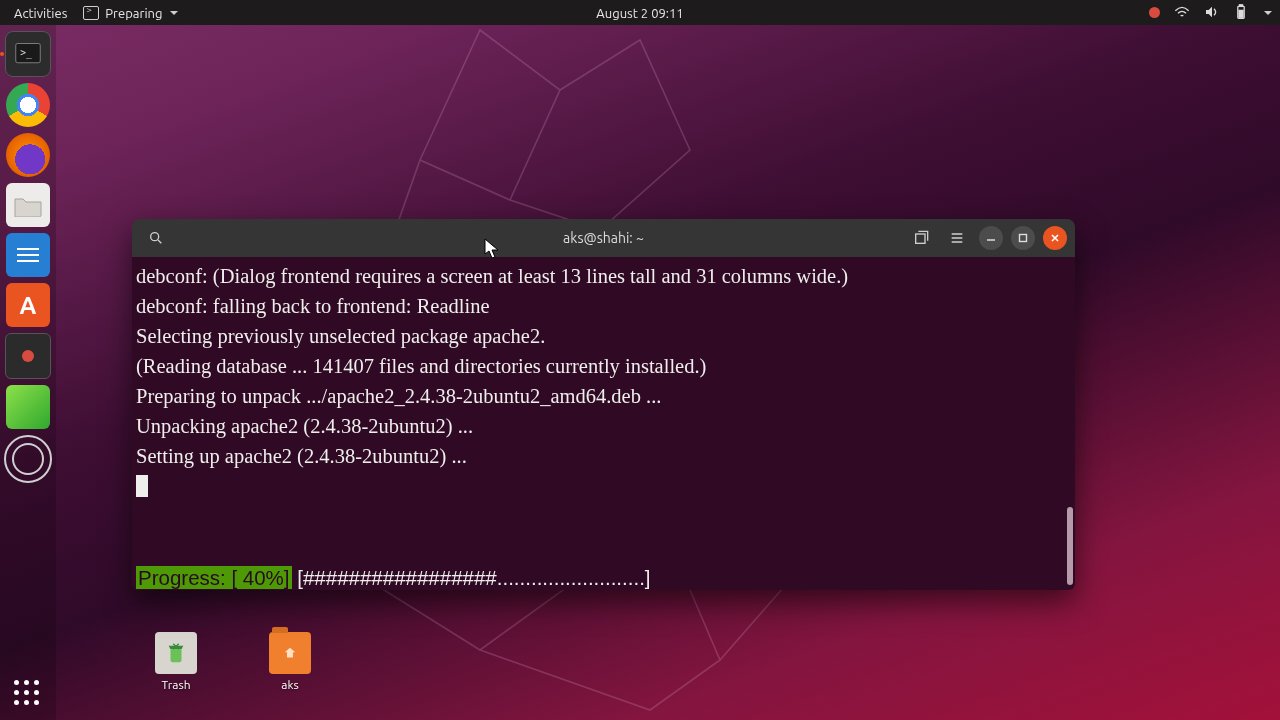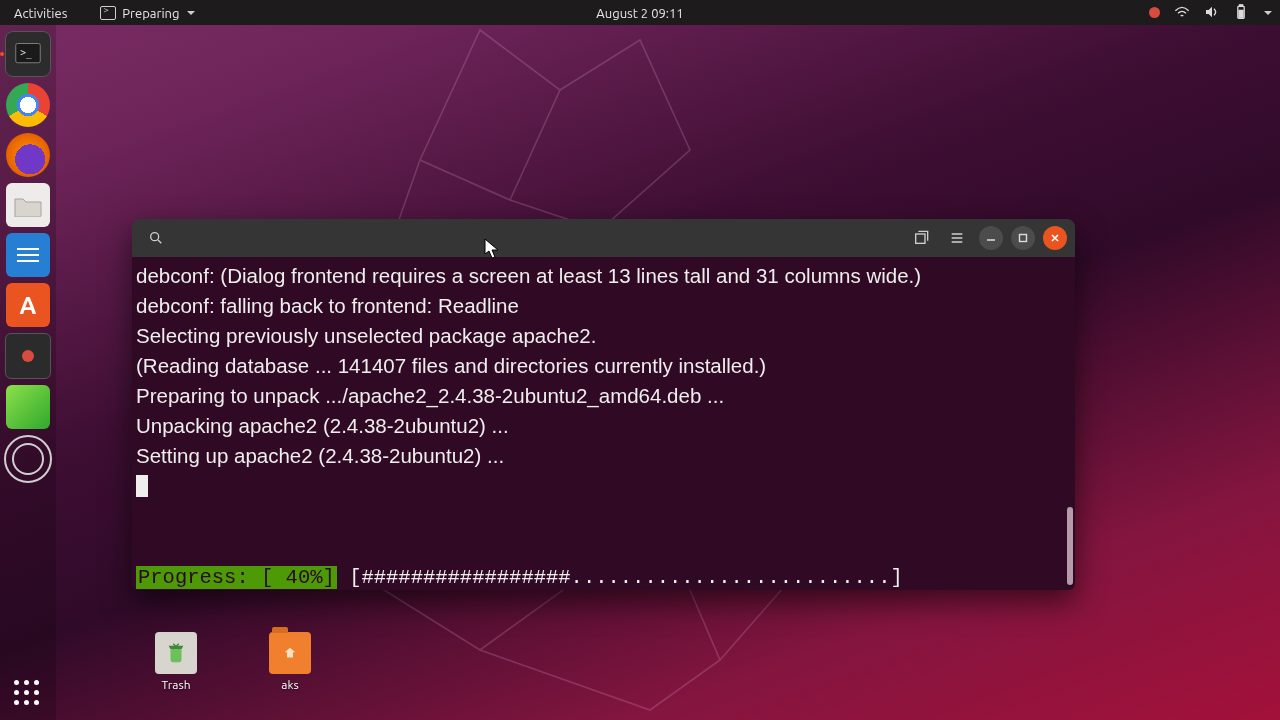--- a/index.html
+++ b/index.html
@@ -6,21 +6,21 @@
   
   .desktop{position:absolute;inset:0;
     background:
       radial-gradient(ellipse 700px 550px at 50% 0%, rgba(90,10,100,0.0) 0%, rgba(0,0,0,0) 60%),
       linear-gradient(160deg,#7a2d65 0%,#6e2459 15%,#3e0e33 40%,#300a29 55%,#83153f 80%,#a3113a 100%);
   }
   
   .desktop svg.bgwire{position:absolute;left:300px;top:0;width:800px;height:720px;opacity:0.35;pointer-events:none}
   
   .topbar{position:absolute;left:0;right:0;top:0;height:25px;background:#1e1b1c;color:#e7e7e7;font-size:13px;display:flex;align-items:center;padding:0 8px;z-index:10}
-  .topbar .left{display:flex;align-items:flex-start;gap:21px}
+  .topbar .left{display:flex;align-items:flex-start;gap:4px}
   .topbar .center{position:absolute;left:0;right:0;text-align:center;pointer-events:none}
   .topbar .right{margin-left:auto;display:flex;align-items:center;gap:14px}
   .tb-item{padding:0 6px;height:25px;display:flex;align-items:center;gap:6px}
   .tri-down{display:inline-block;border-left:4px solid transparent;border-right:4px solid transparent;border-top:4px solid #cfcfcf;margin-left:2px}
   .term-icon{width:14px;height:12px;border:1px solid #cfcfcf;border-radius:2px;display:inline-block;position:relative}
   .term-icon::after{content:">";position:absolute;left:2px;top:-3px;font-size:10px;color:#cfcfcf}
   .rec-dot{width:11px;height:11px;border-radius:50%;background:#d84b3f;display:inline-block}
   
   .launcher{position:absolute;left:0;top:25px;bottom:0;width:56px;background:rgba(0,0,0,0.18);display:flex;flex-direction:column;align-items:center;padding-top:6px;gap:6px;z-index:8}
   .licon{width:44px;height:44px;border-radius:8px;display:flex;align-items:center;justify-content:center;cursor:pointer;position:relative}
@@ -53,23 +53,23 @@
   .termwin{position:absolute;left:132px;top:219px;width:943px;height:371px;border-radius:8px 8px 6px 6px;overflow:hidden;box-shadow:0 12px 30px rgba(0,0,0,0.55);z-index:9}
   .tbar{height:38px;background:#353535;display:flex;align-items:center;color:#dcdcdc;font-size:14px;position:relative}
   .tbar .title{position:absolute;left:0;right:0;text-align:center;pointer-events:none}
   .tbar .icobtn{width:28px;height:28px;display:flex;align-items:center;justify-content:center;border-radius:4px;cursor:pointer}
   .tbar .search{margin-left:10px}
   .tbar .rgroup{margin-left:auto;display:flex;align-items:center;gap:8px;margin-right:8px}
   .winbtn{width:24px;height:24px;border-radius:50%;background:#4c4c4c;display:flex;align-items:center;justify-content:center;cursor:pointer}
   .winbtn.close{background:#e95420}
   .winbtn svg{width:10px;height:10px}
   .termbody{background:#300a24;height:calc(100% - 38px);padding:4px 8px 4px 4px;position:relative}
-  .termtext{font-family:Liberation Sans, sans-serif;font-size:20.5px;line-height:30px;color:#eeeeec;white-space:pre-wrap;word-break:break-all}
+  .termtext{font-family:Liberation Serif, serif;font-size:20.5px;line-height:30px;color:#eeeeec;white-space:pre-wrap;word-break:break-all}
   .cursor{display:inline-block;width:12px;height:22px;background:#eeeeec;vertical-align:text-bottom}
-  .progressrow{position:absolute;left:4px;right:16px;bottom:6px;font-family:Liberation Mono, monospace;font-size:20.5px;line-height:28px;color:#eeeeec}
+  .progressrow{position:absolute;left:4px;right:16px;bottom:6px;font-family:Liberation Sans, sans-serif;font-size:20.5px;line-height:28px;color:#eeeeec}
   .proglabel{background:#4e9a06;color:#2a0a1f;padding:0 2px}
   .scrollbar{position:absolute;right:2px;top:250px;width:6px;height:78px;background:#b59aaa;border-radius:3px}
   
   .mouseptr{position:absolute;left:484px;top:238px;z-index:20;pointer-events:none}
 </style>
 </head>
 <body>
 
 <div class="desktop">
   <svg class="bgwire" viewBox="0 0 800 720">
@@ -172,20 +172,21 @@
   </div>
 
   <div class="termwin">
     <div class="tbar">
       <div class="icobtn search">
         <svg width="16" height="16" viewBox="0 0 24 24" fill="none" stroke="#cfcfcf" stroke-width="2">
             <circle cx="10" cy="10" r="6"></circle>
             <path d="M15 15l5 5"></path>
           </svg>
       </div>
+      <div class="title"><span>aks@shahi: ~</span></div>
       <div class="rgroup">
         <div class="icobtn">
             <svg width="16" height="16" viewBox="0 0 24 24" fill="none" stroke="#cfcfcf" stroke-width="2">
               <rect x="4" y="6" width="14" height="14"></rect>
               <path d="M8 2h14v14"></path>
             </svg>
           </div>
         <div class="icobtn">
             <svg width="16" height="16" viewBox="0 0 24 24" stroke="#cfcfcf" stroke-width="2">
               <path d="M4 6h16M4 12h16M4 18h16"></path>

